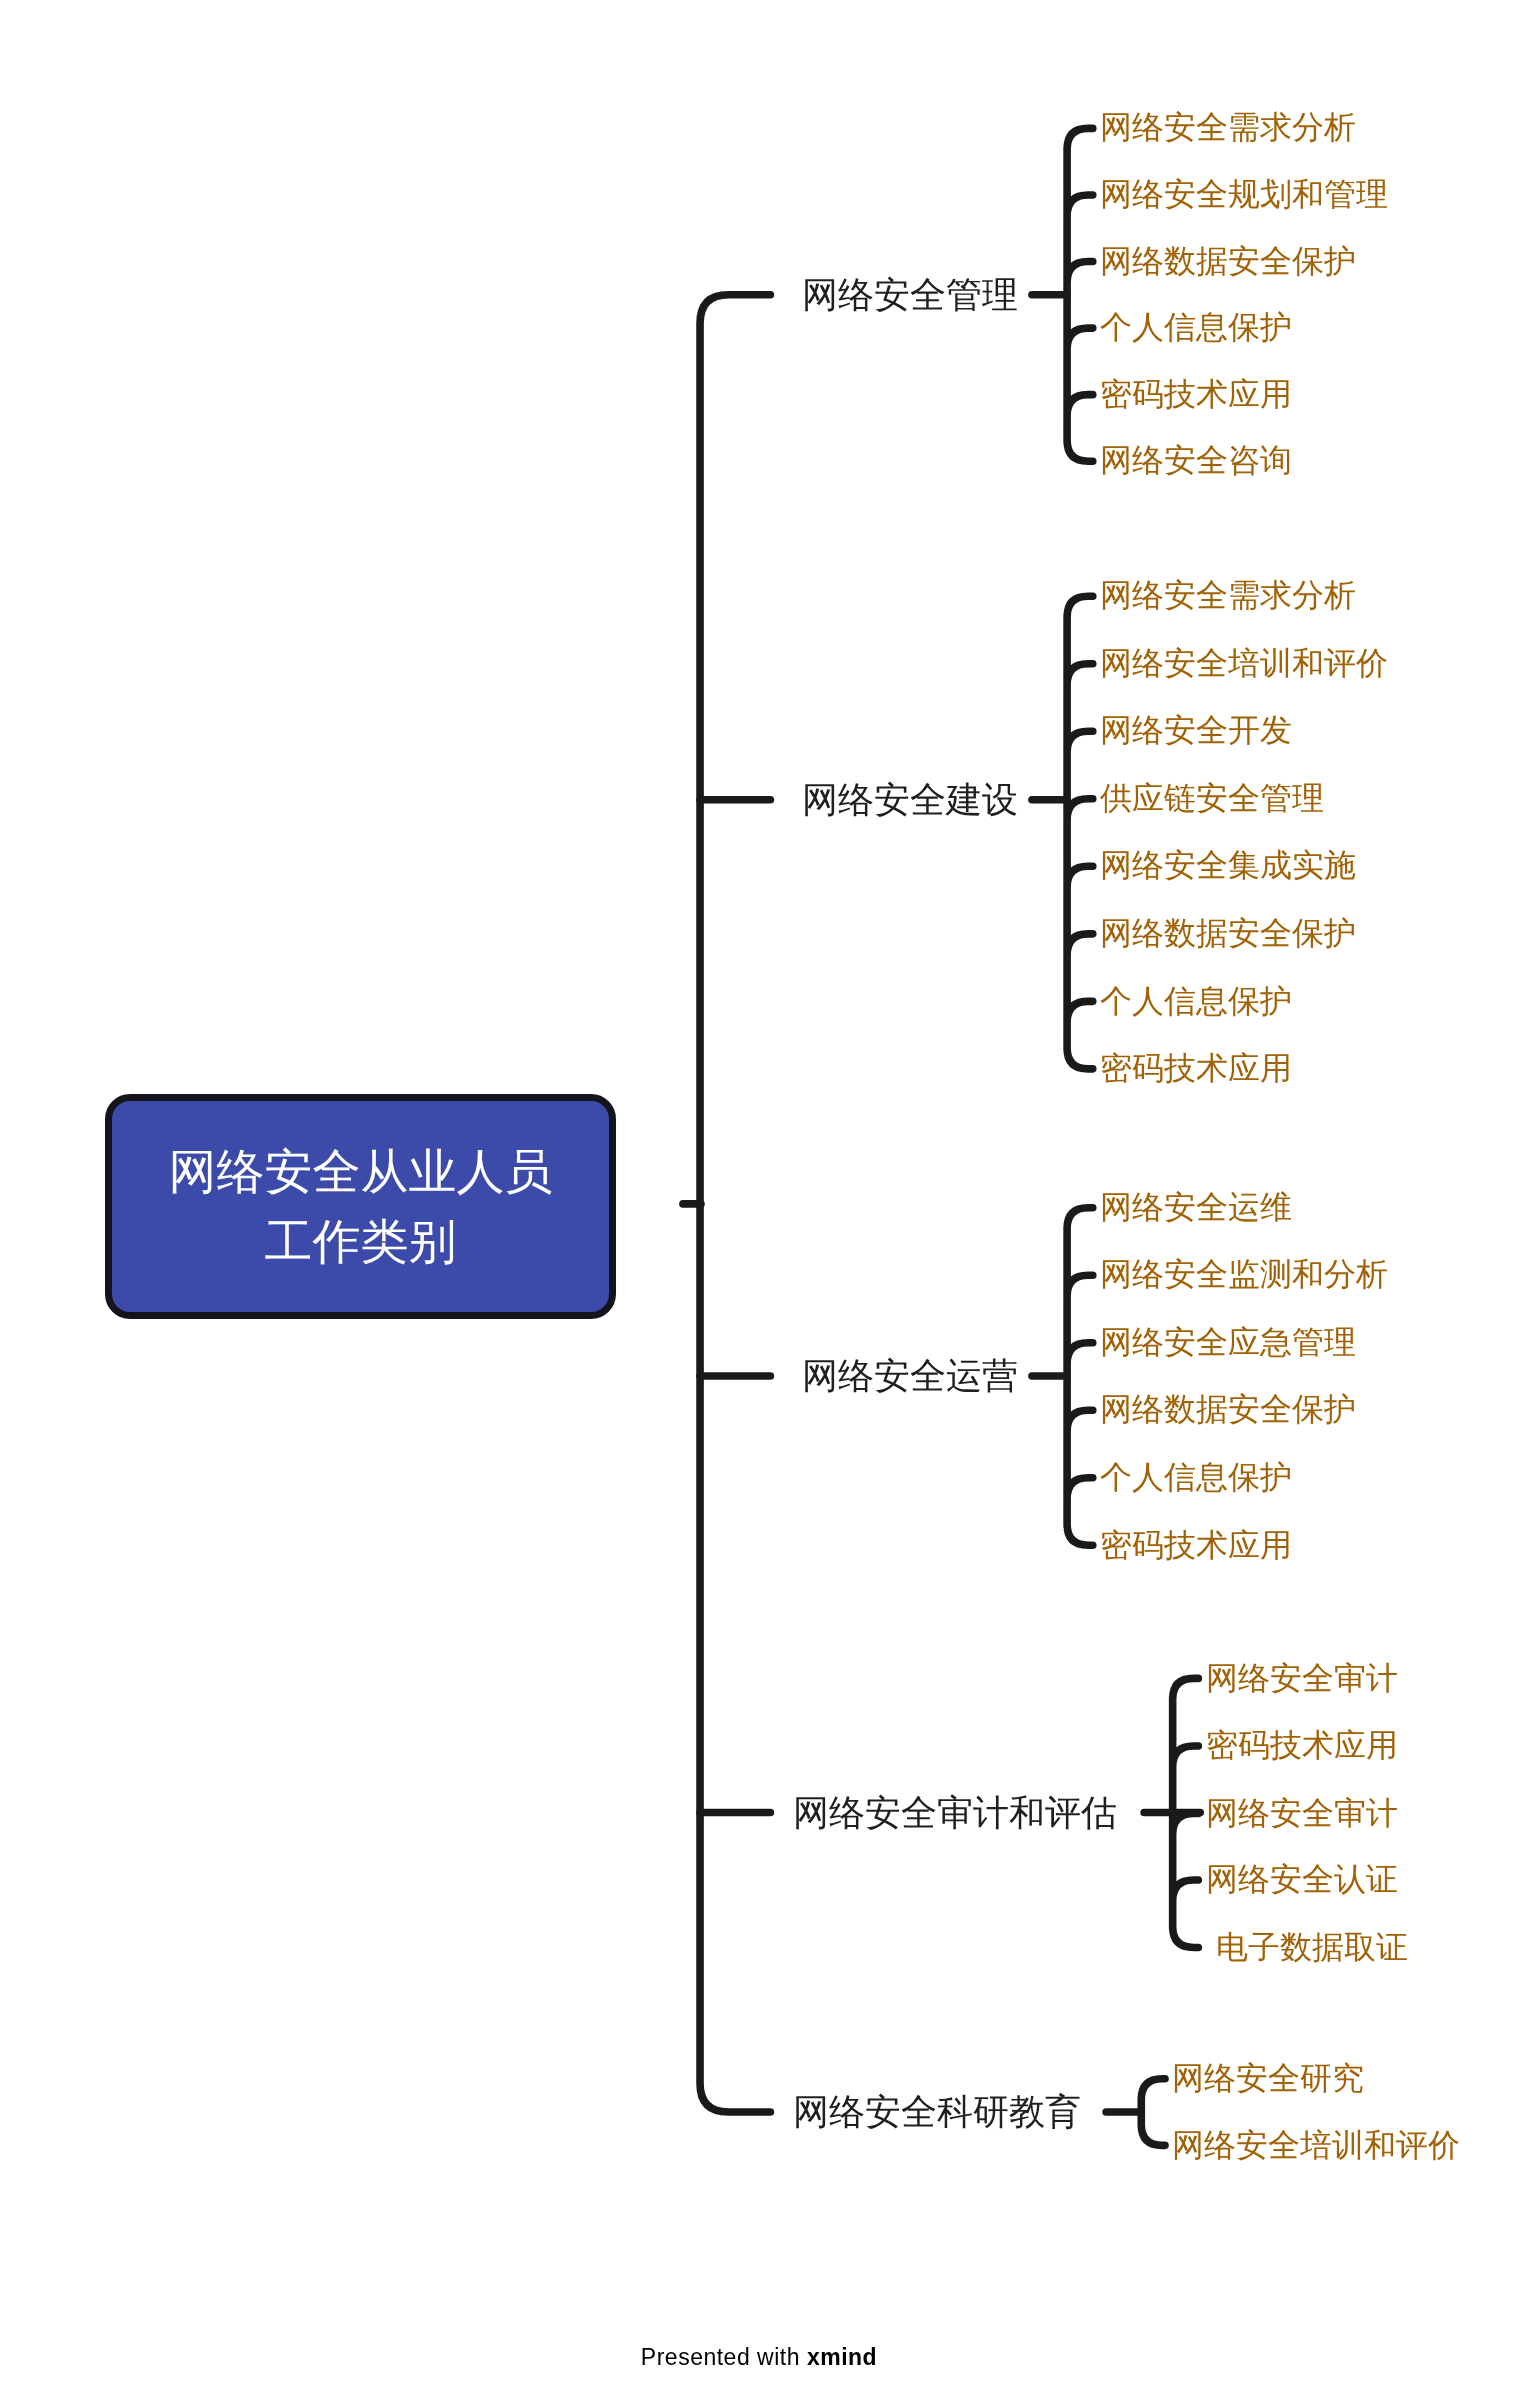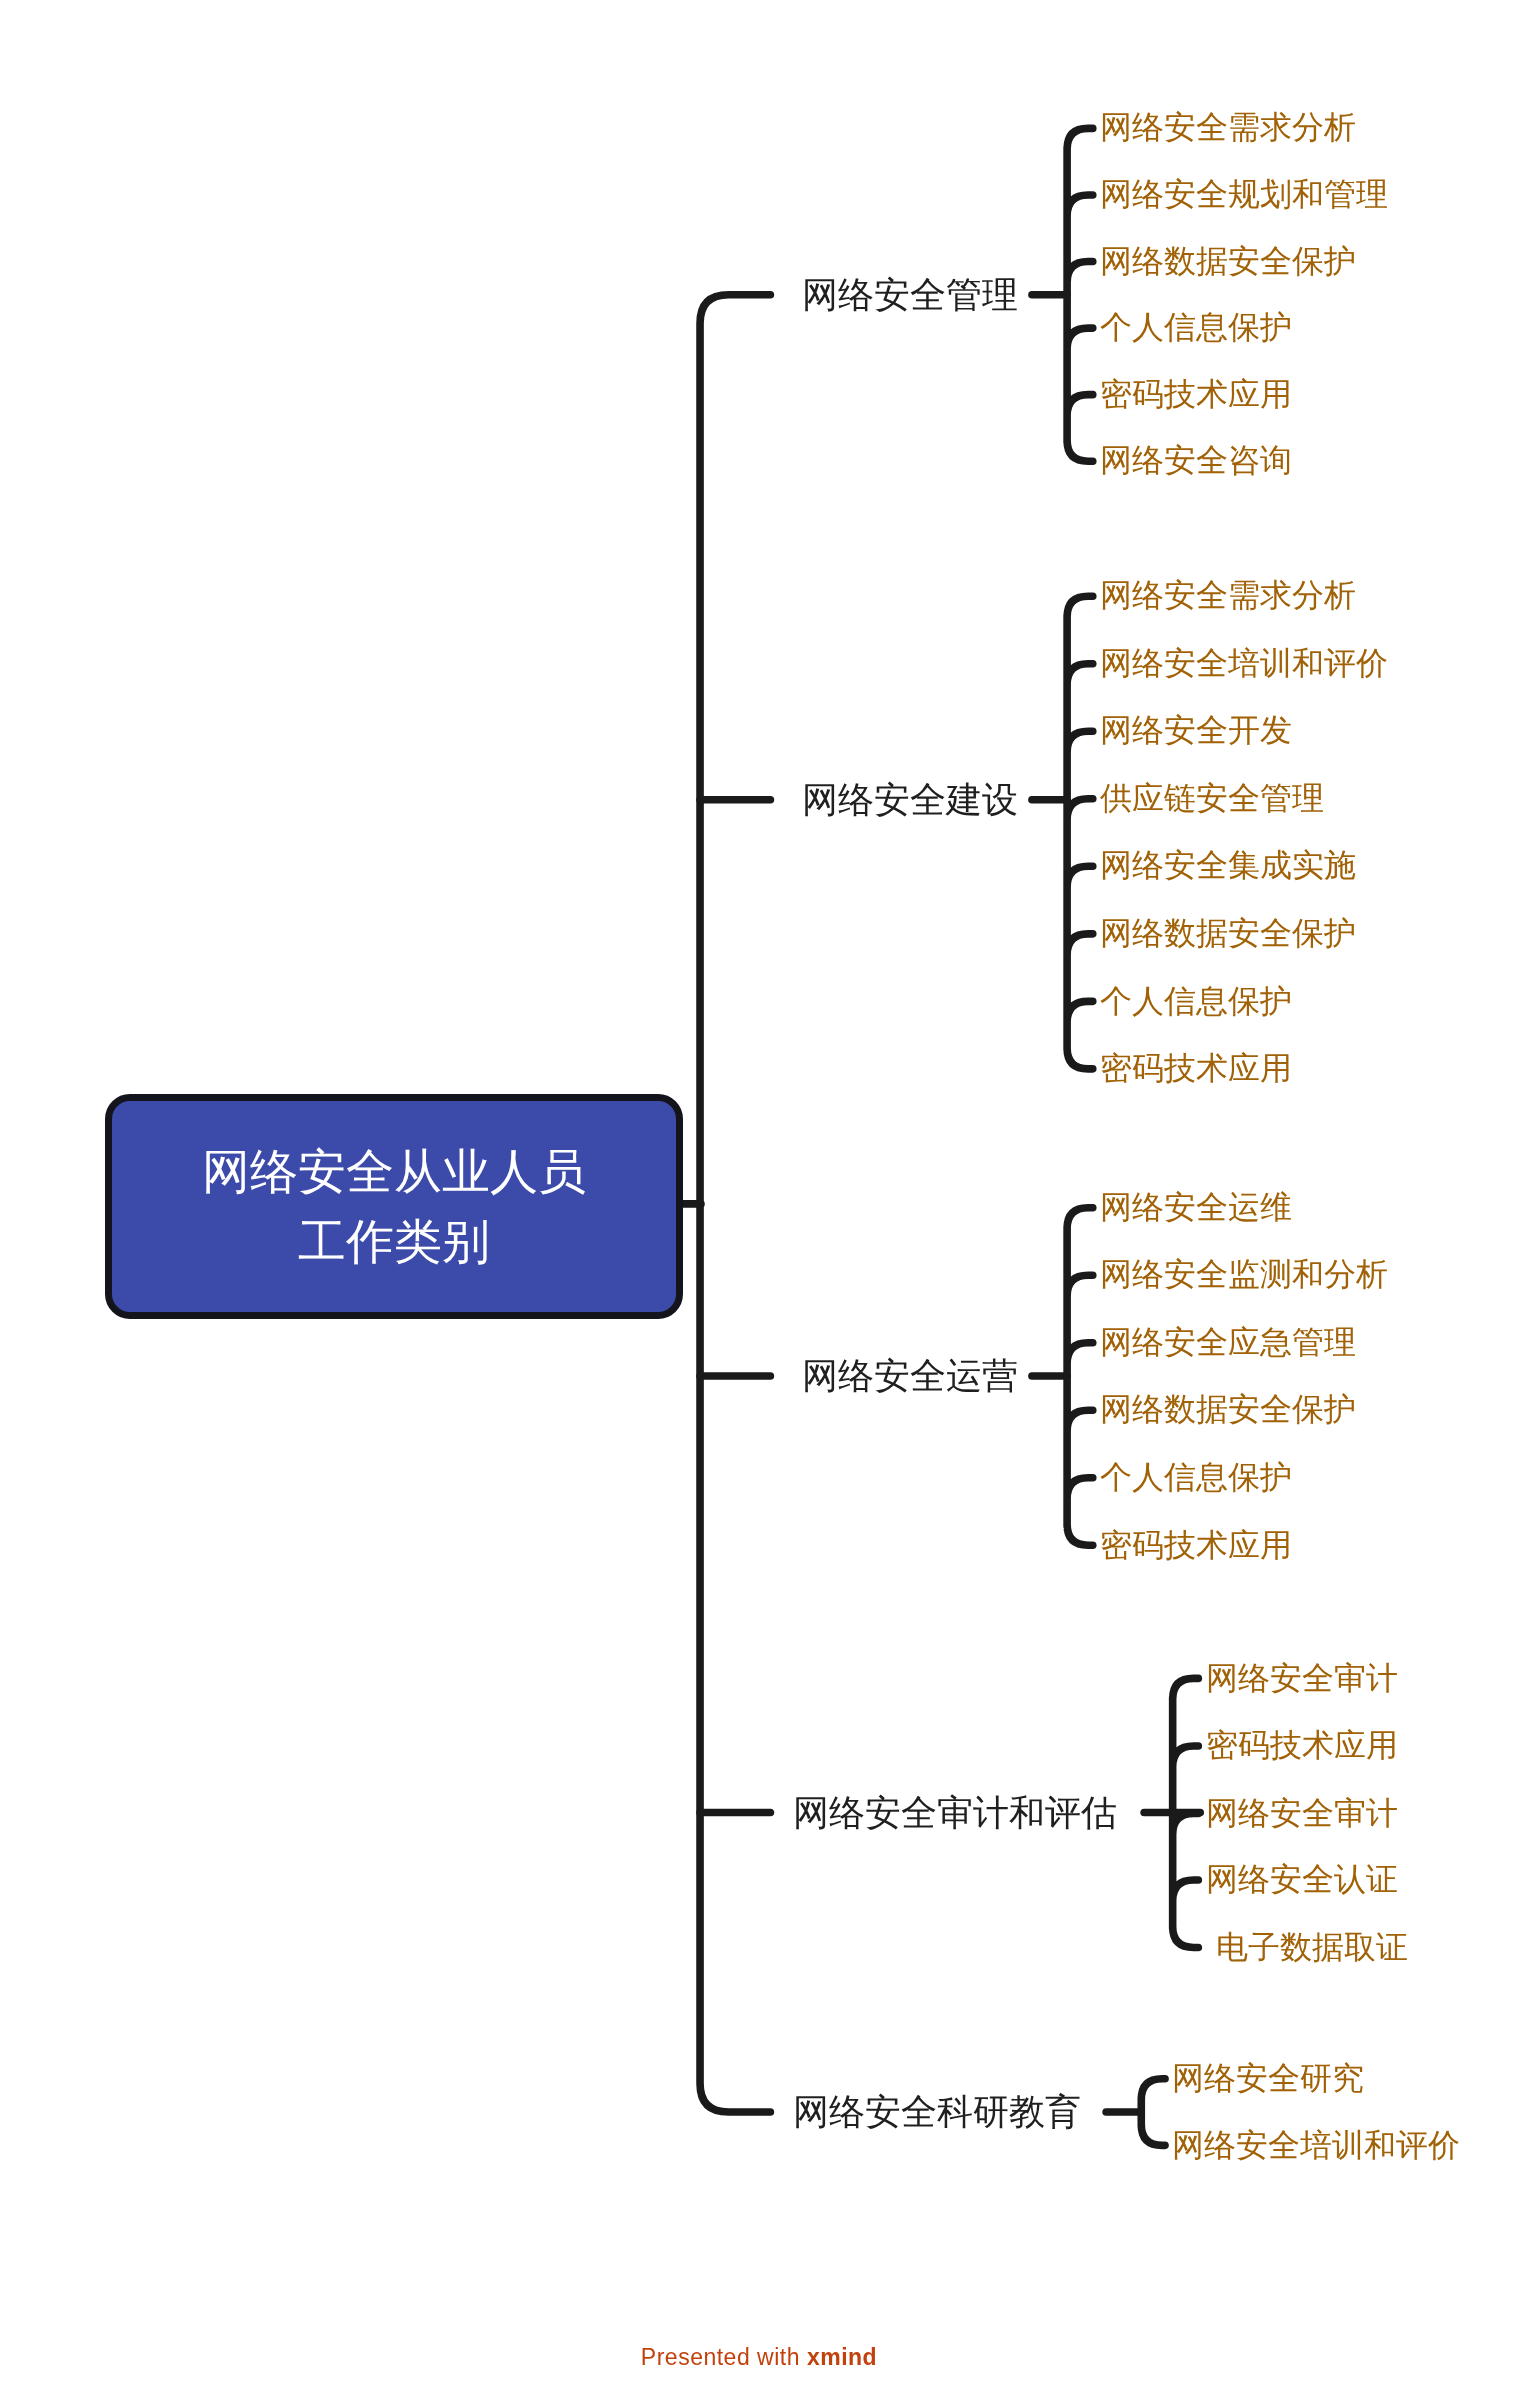--- a/index.html
+++ b/index.html
@@ -19,21 +19,21 @@
   .links path {
     fill: none;
     stroke: #1a1a1a;
     stroke-width: 8;
     stroke-linecap: round;
     stroke-linejoin: round;
   }
   .root-node {
     position: absolute;
     left: 105px; top: 1094px;
-    width: 578px; height: 225px;
+    width: 511px; height: 225px;
     box-sizing: border-box;
     background: #3c4ba9;
     border: 7.6px solid #14141c;
     border-radius: 25px;
     display: flex;
     flex-direction: column;
     align-items: center;
     justify-content: center;
     color: #ffffff;
     font-size: 48px;
@@ -56,21 +56,21 @@
     color: #a16207;
     white-space: nowrap;
   }
   .watermark {
     position: absolute;
     left: 0; right: 0;
     top: 2357px;
     transform: translateY(-50%);
     text-align: center;
     font-size: 23px;
-    color: #c2410c;
+    color: #000000;
     letter-spacing: 0.5px;
   }
   .watermark .brand { font-weight: bold; }
 </style>
 </head>
 <body>
 
 <div class="canvas">
 
   <svg class="links" viewBox="0 0 1596 2528" xmlns="http://www.w3.org/2000/svg" aria-hidden="true">

